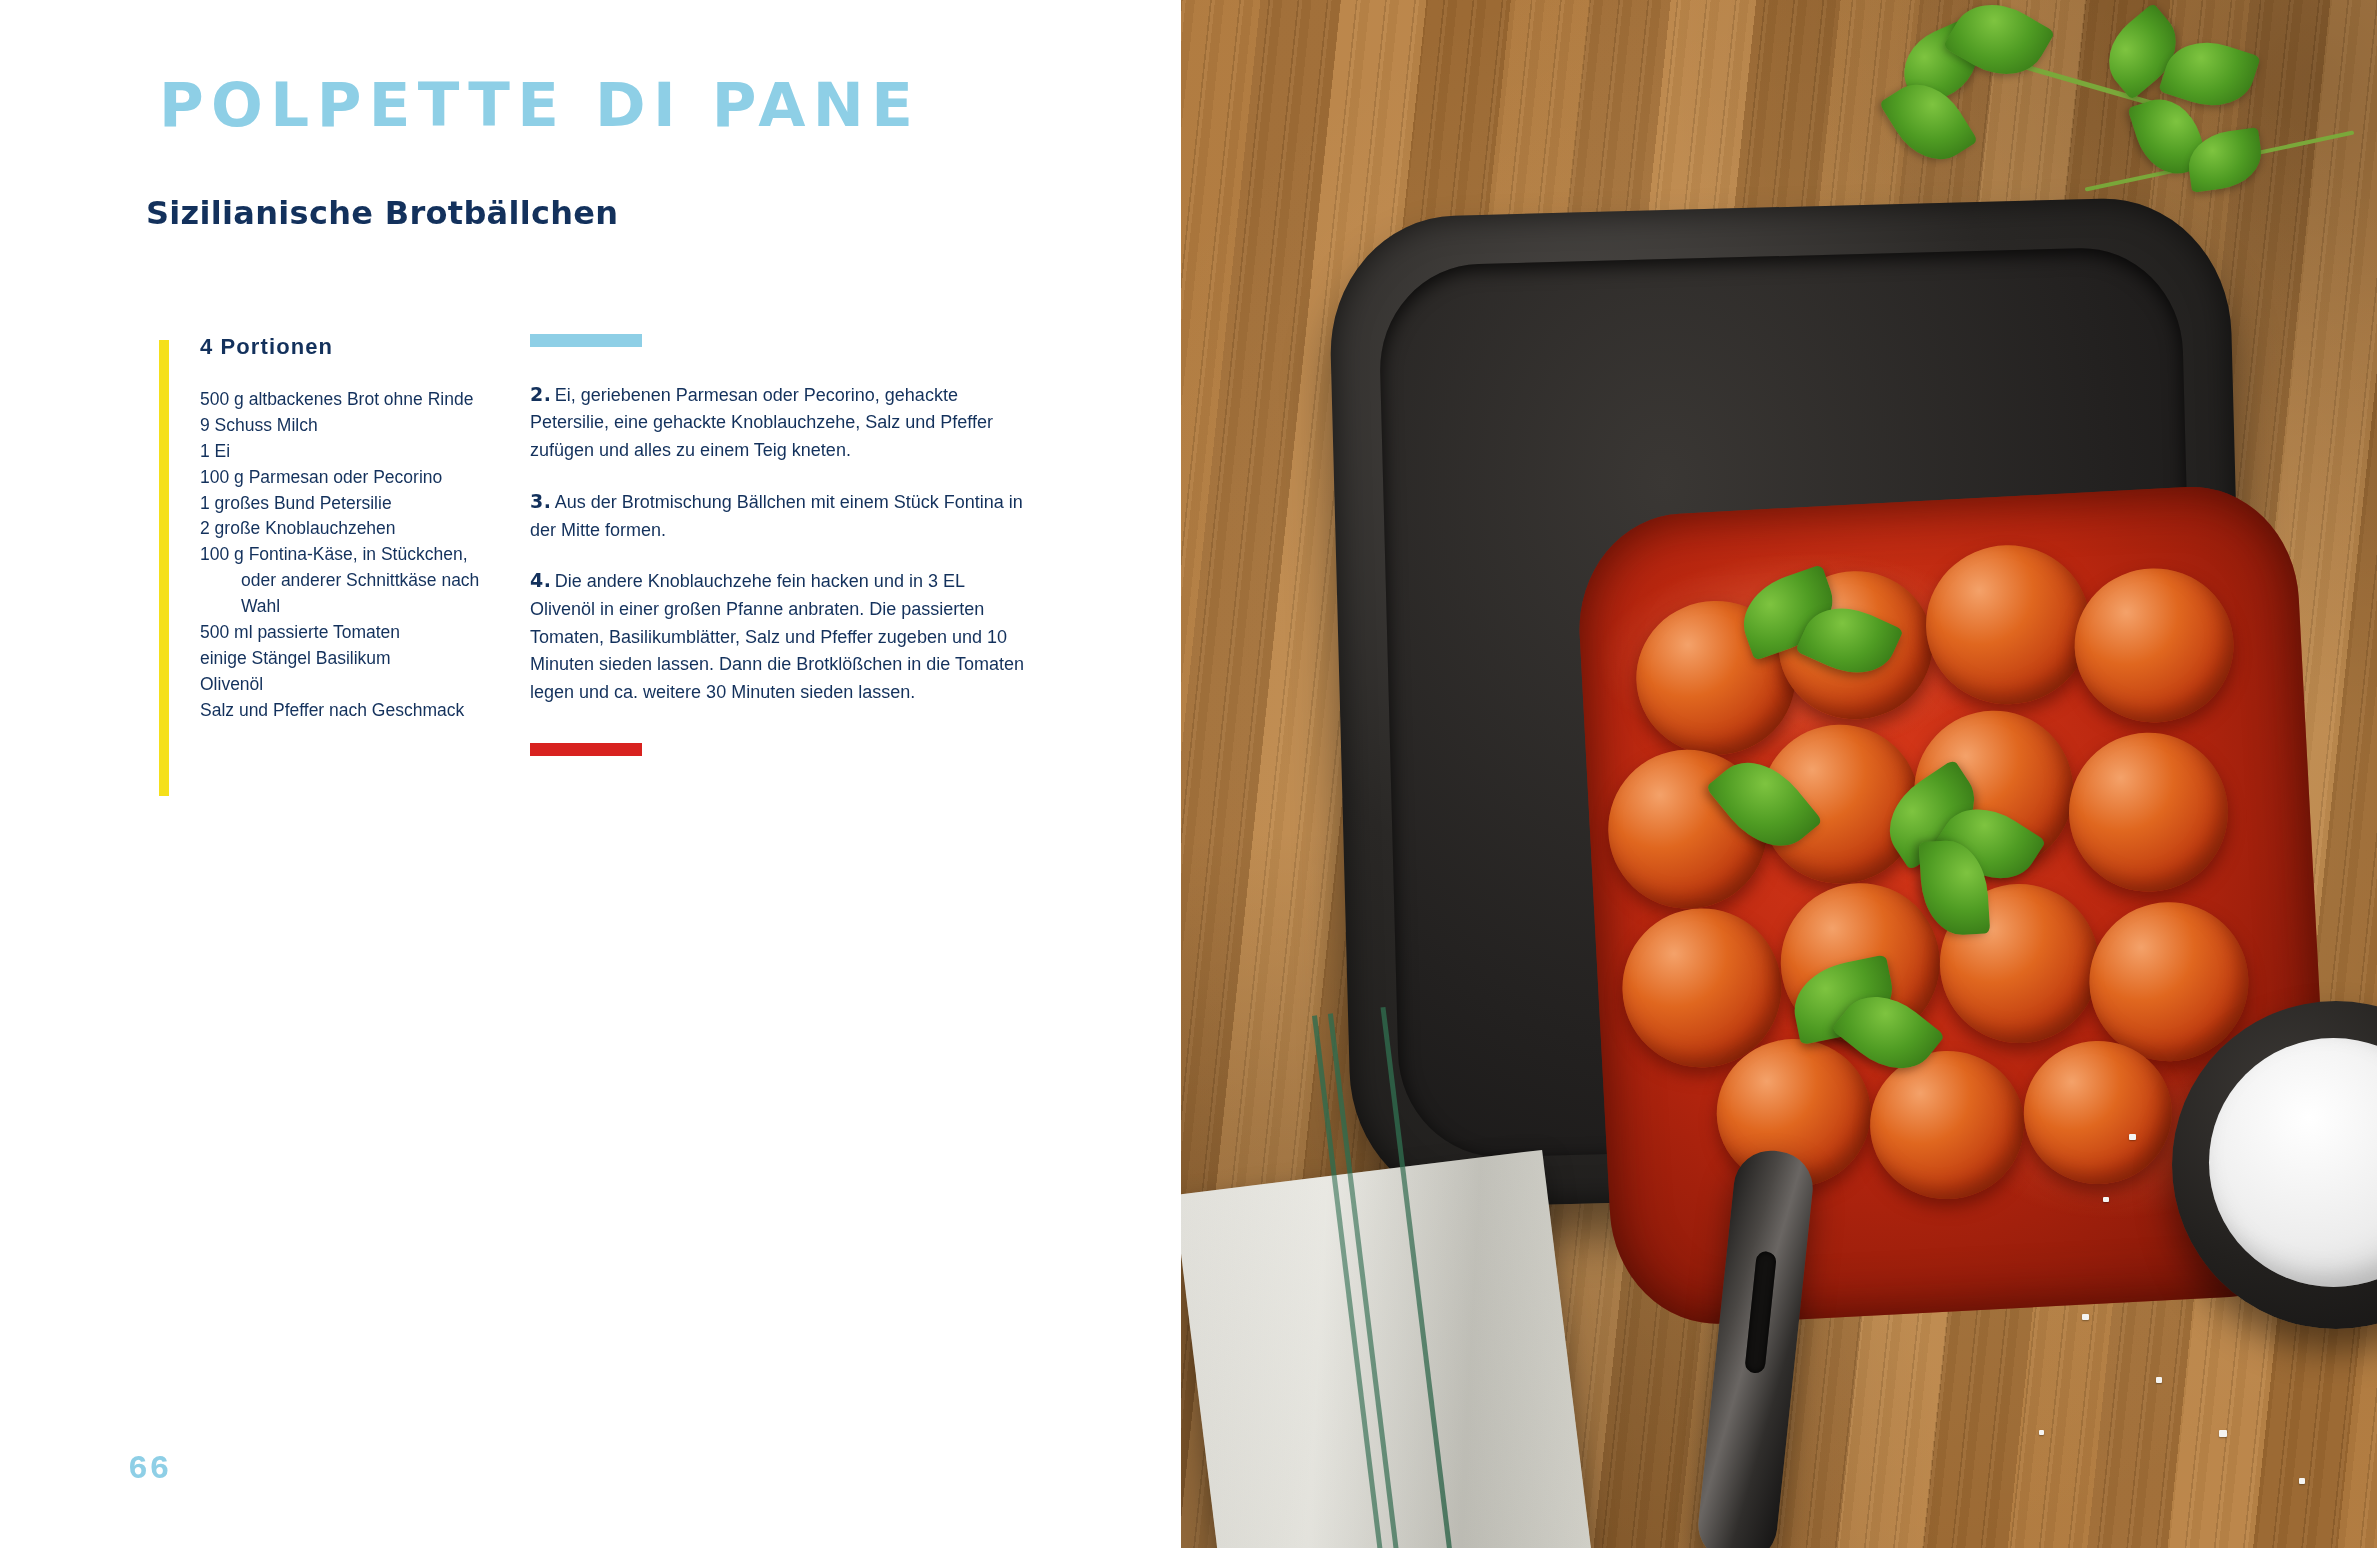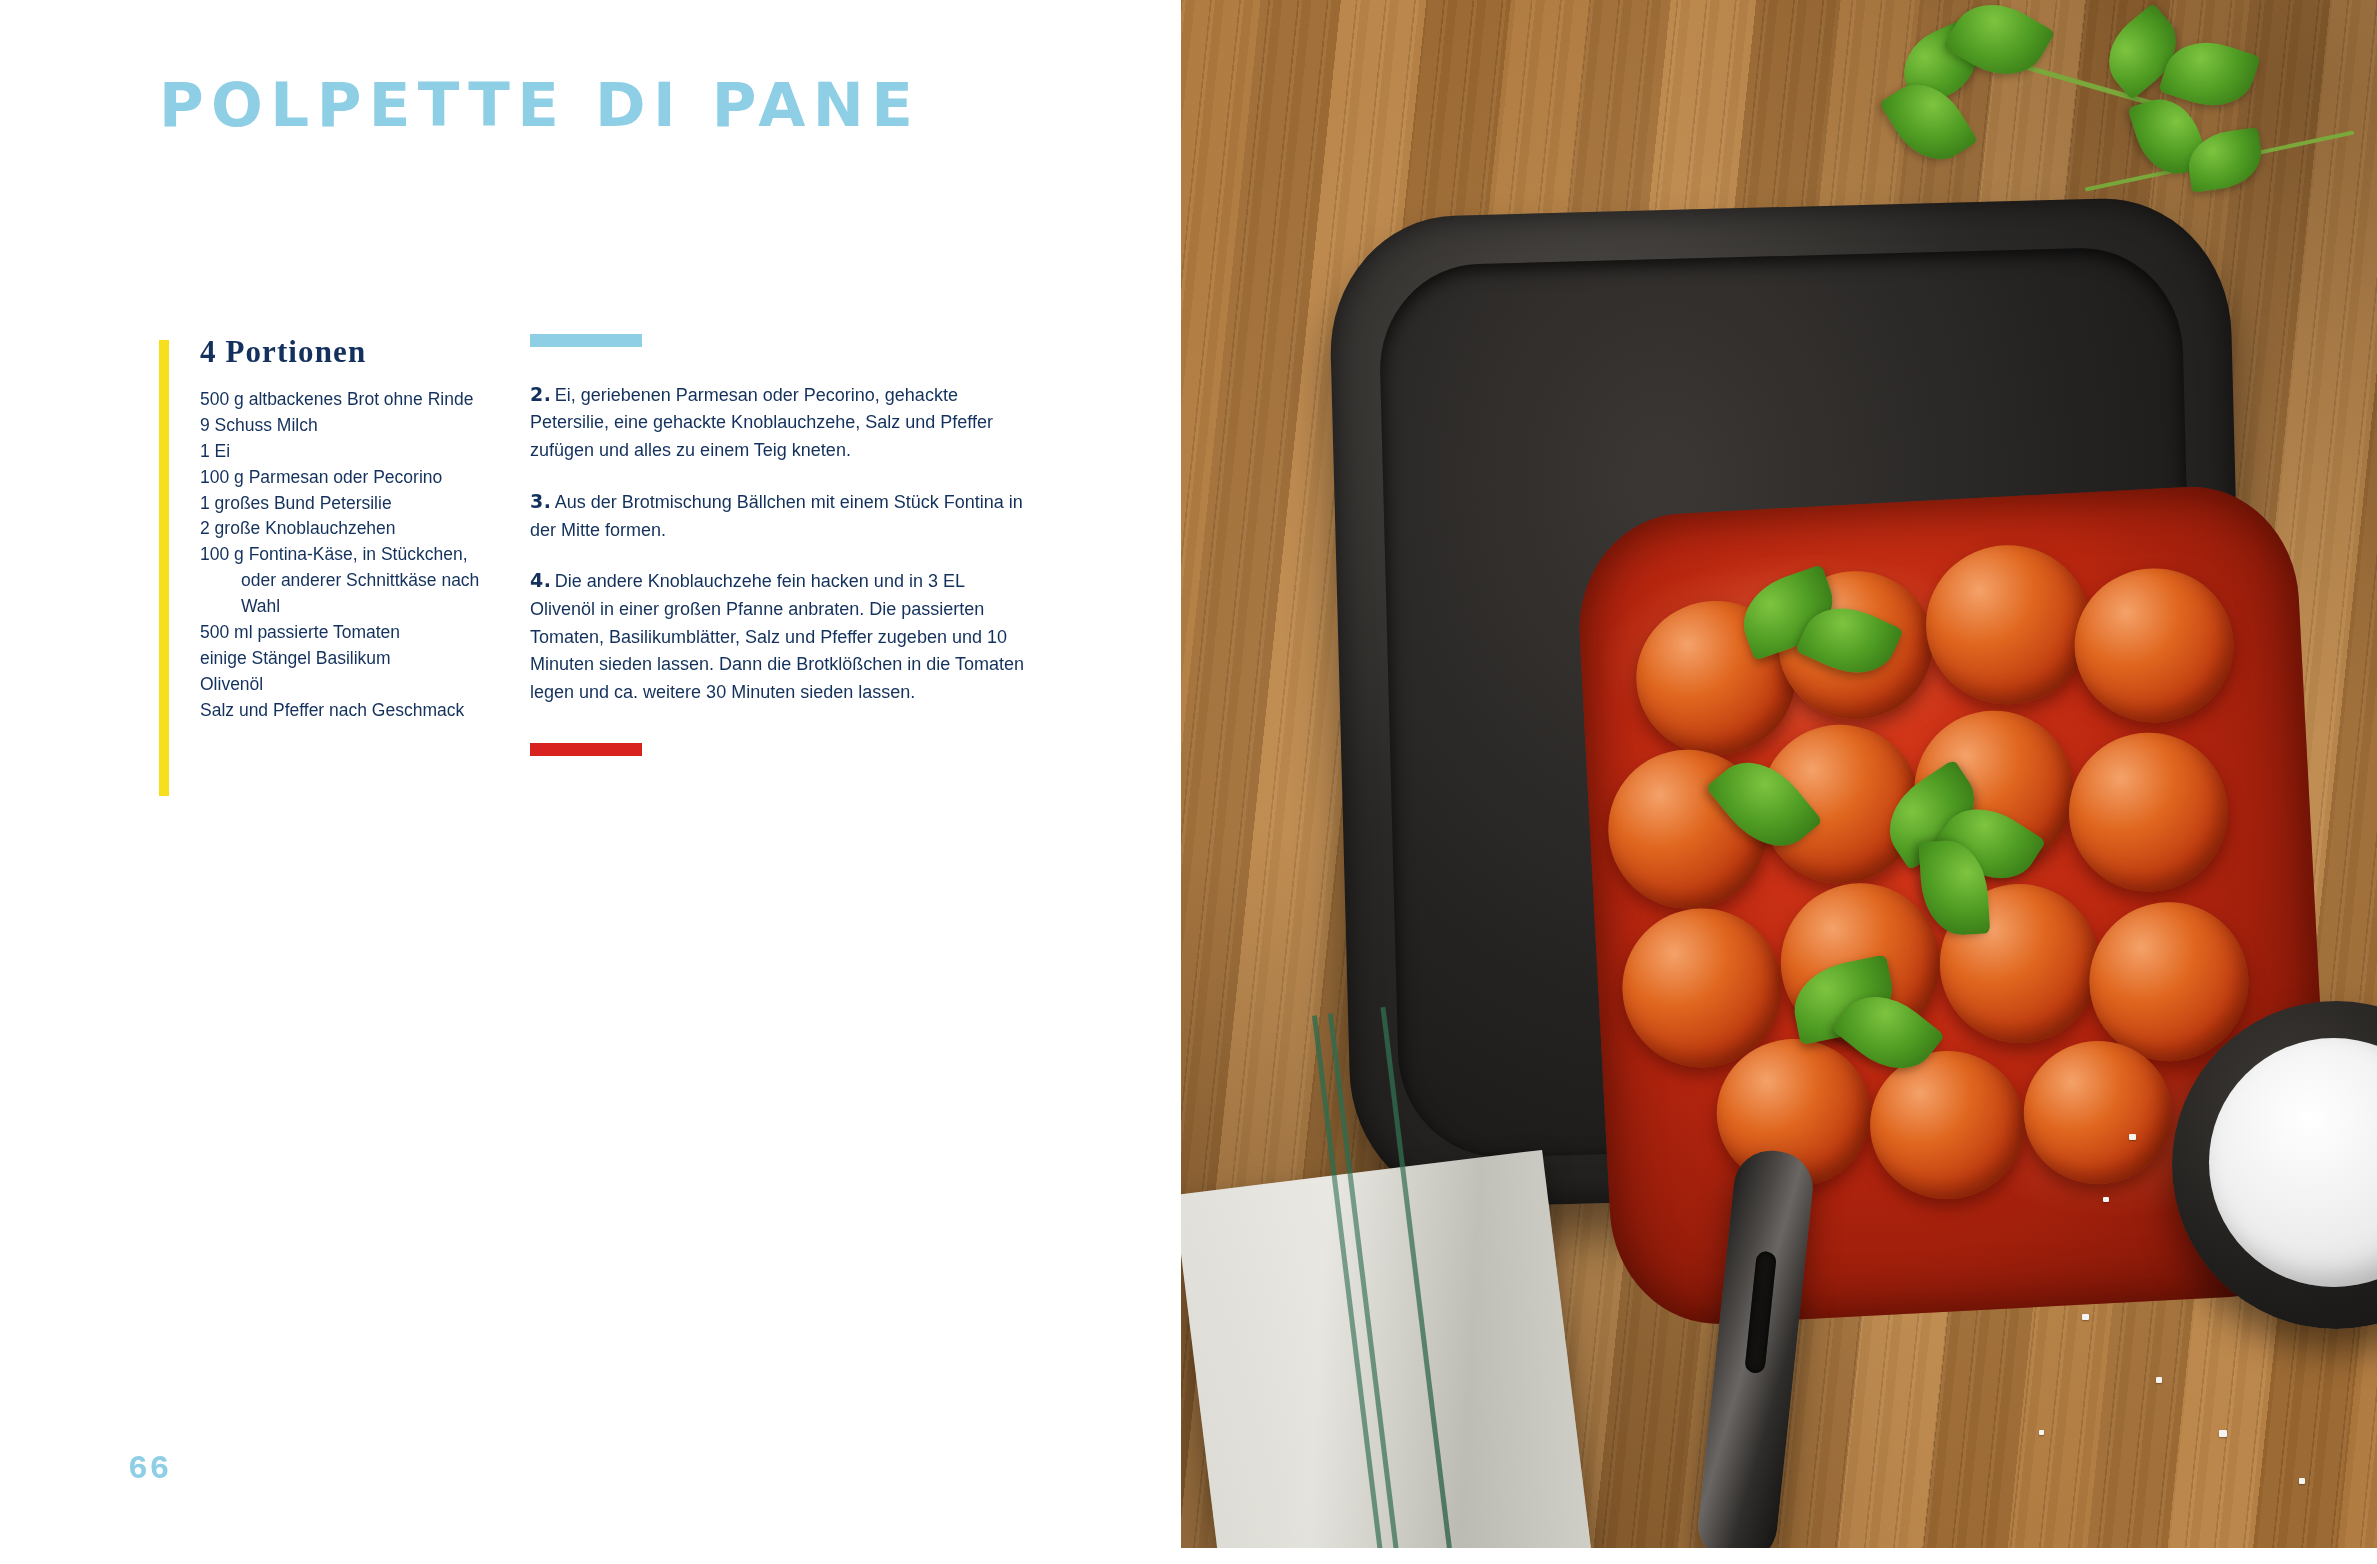--- a/index.html
+++ b/index.html
@@ -68,23 +68,23 @@
     left: 0;
     top: 6.4px;
     width: 9.5px;
     height: 456px;
     background: #f5e01b;
   }
   .portions {
     position: absolute;
     left: 41px;
     top: 0;
-    font-family: Liberation Serif, serif;
+    font-family: Liberation Sans, sans-serif;
     font-weight: 700;
-    font-size: 31px;
+    font-size: 22px;
     letter-spacing: 1.1px;
     color: #13315c;
   }
   .ingredients-list {
     position: absolute;
     left: 41px;
     top: 53px;
     width: 286px;
     list-style: none;
     margin: 0;
@@ -337,20 +337,21 @@
 </style>
 </head>
 <body>
 
 <div class="page">
 
   <div class="text-side">
 
     <div class="recipe-title">Polpette di Pane</div>
 
+    <div class="recipe-subtitle">Sizilianische Brotbällchen</div>
 
     <div class="ingredients-block">
       <div class="yellow-bar"></div>
       <div class="portions">4 Portionen</div>
       <ul class="ingredients-list">
         <li>500 g altbackenes Brot ohne Rinde</li>
         <li>9 Schuss Milch</li>
         <li>1 Ei</li>
         <li>100 g Parmesan oder Pecorino</li>
         <li>1 großes Bund Petersilie</li>

